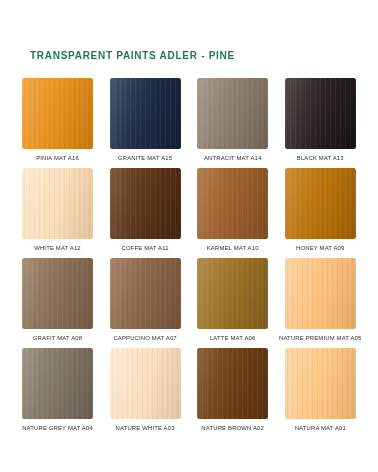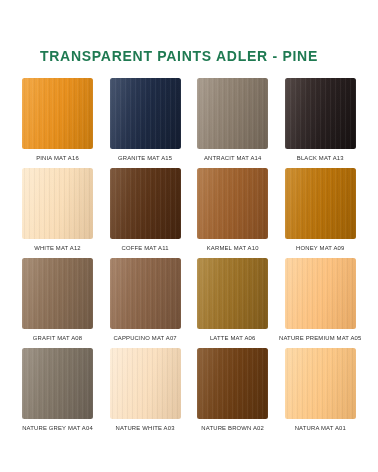--- a/index.html
+++ b/index.html
@@ -19,23 +19,23 @@
     position: relative;
     width: 378px;
     height: 472px;
     background: #ffffff;
     box-sizing: border-box;
   }
 
   
   .page-title {
     position: absolute;
-    left: 40px;
+    left: 30px;
     top: 51px;
-    font-size: 14px;
+    font-size: 10px;
     font-weight: bold;
     letter-spacing: 0.72px;
     color: #1f7a52;
     text-transform: uppercase;
     white-space: nowrap;
     line-height: 10px;
   }
 
   
   .swatch-grid {

